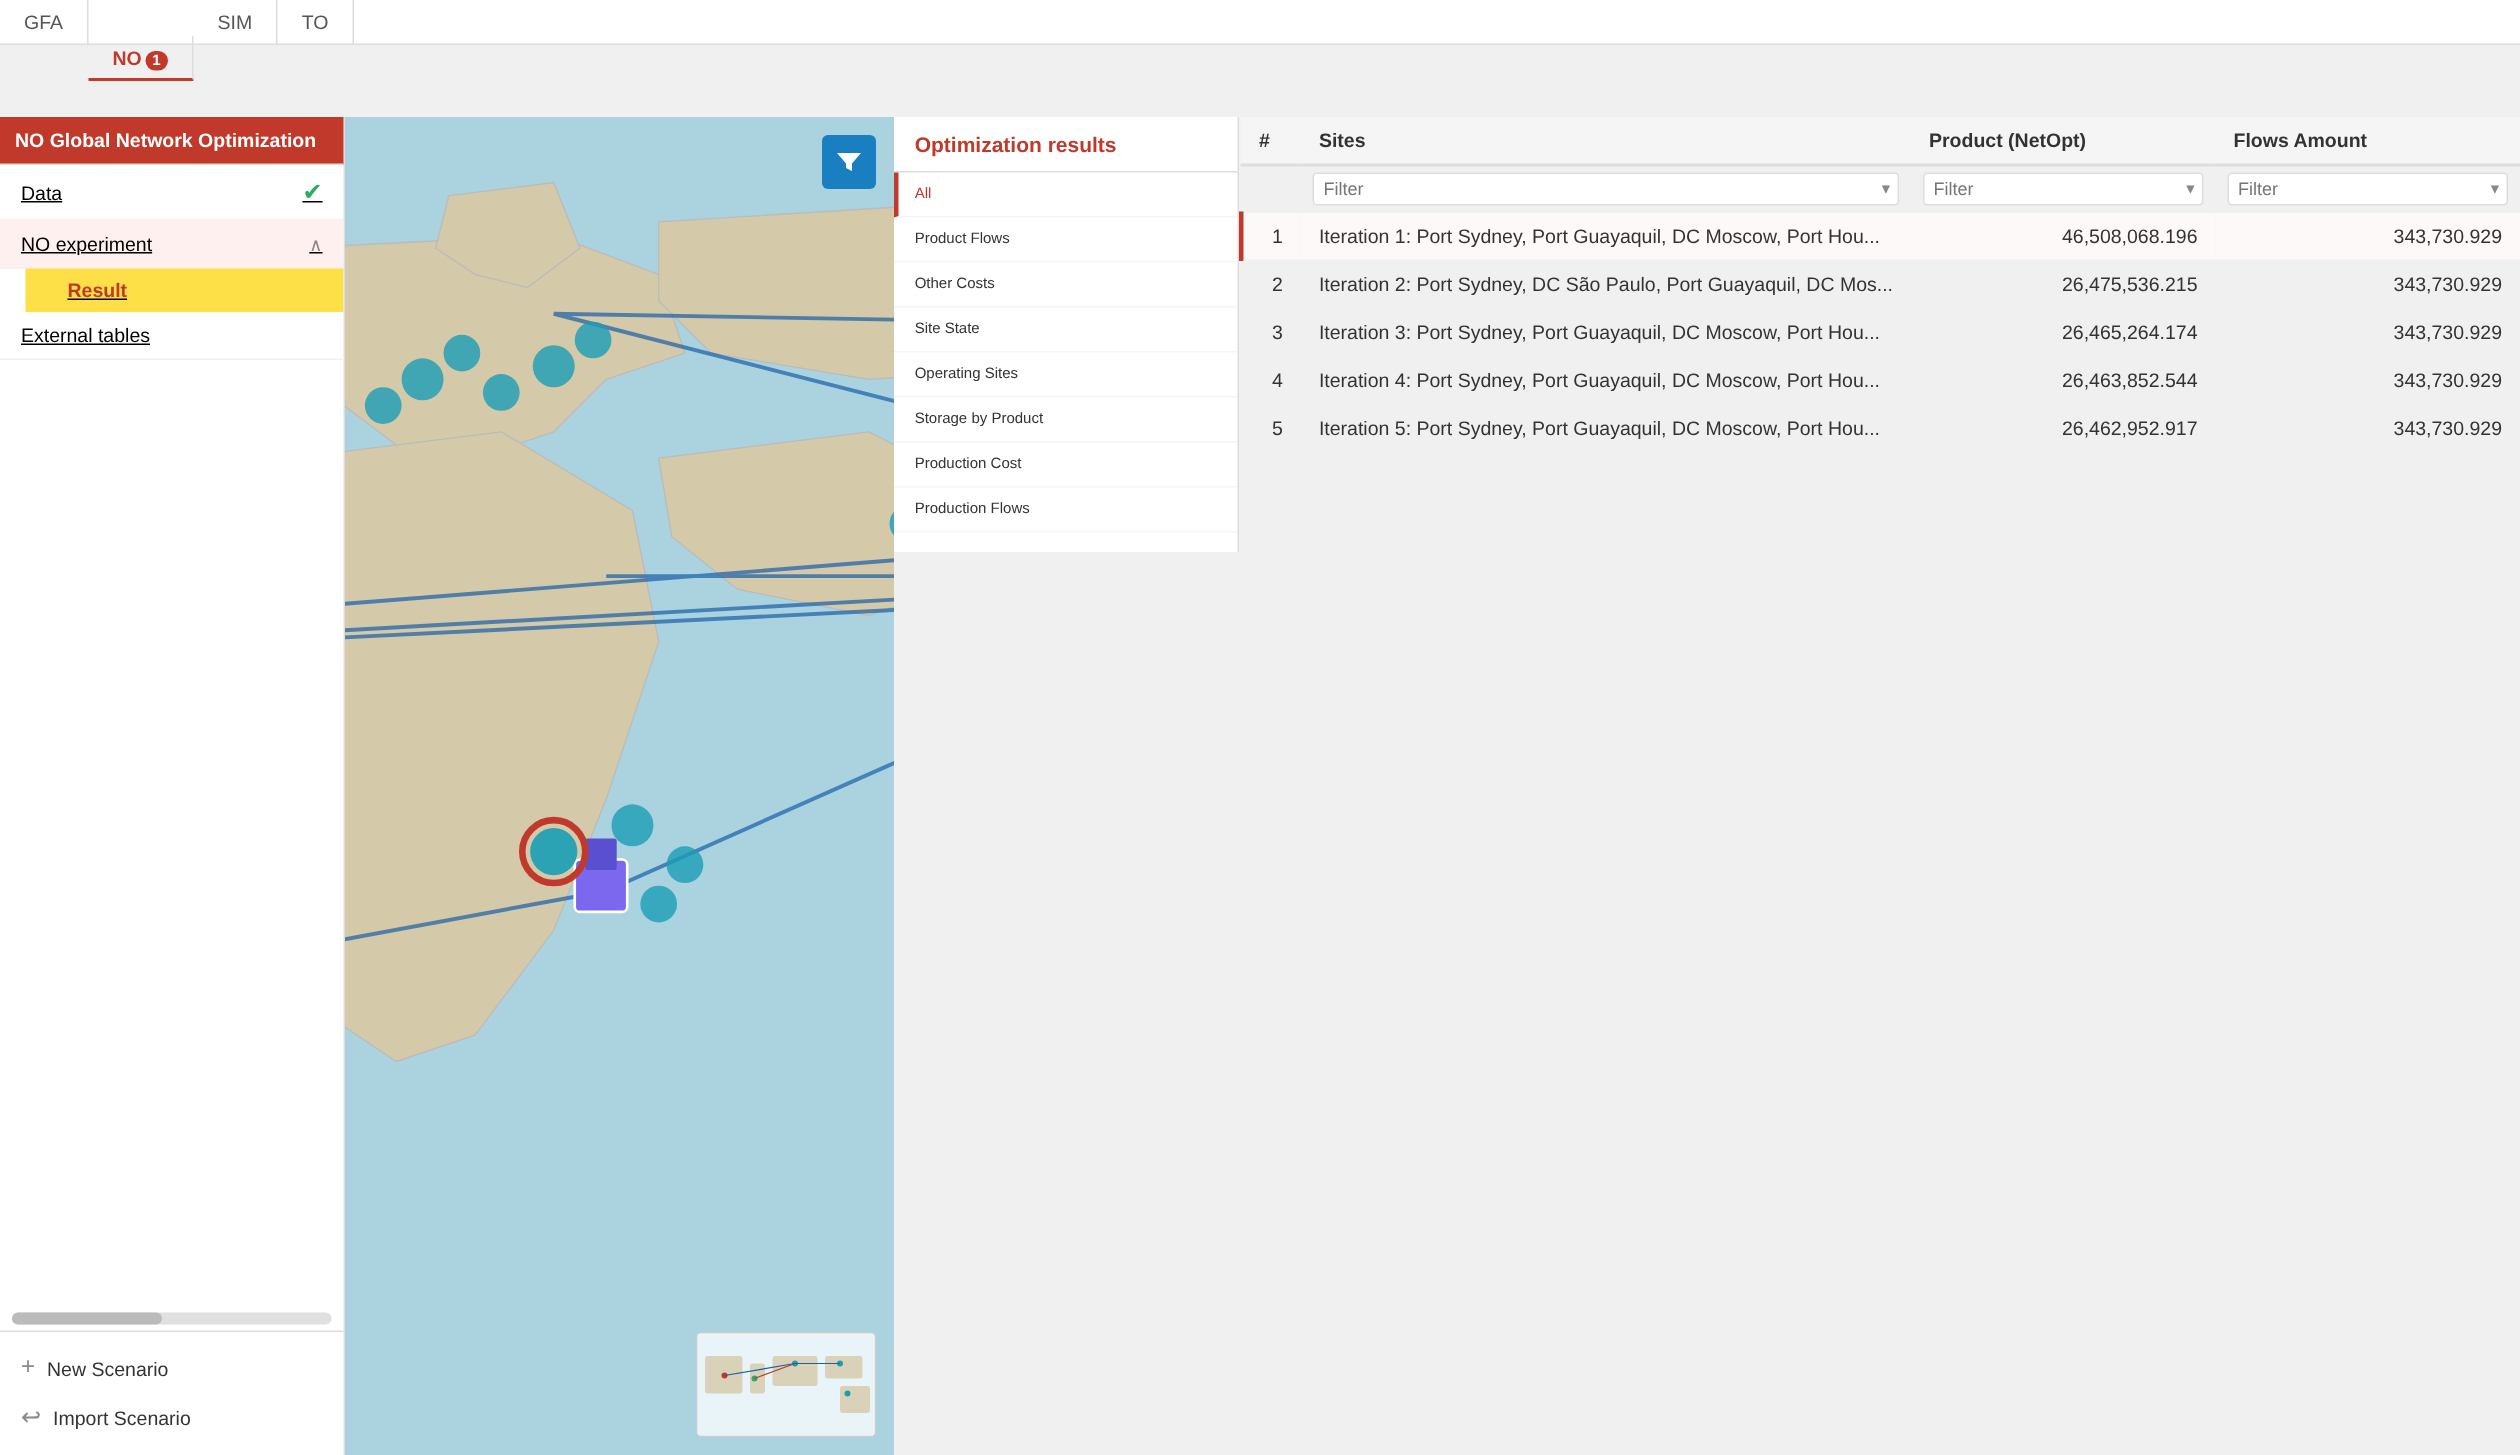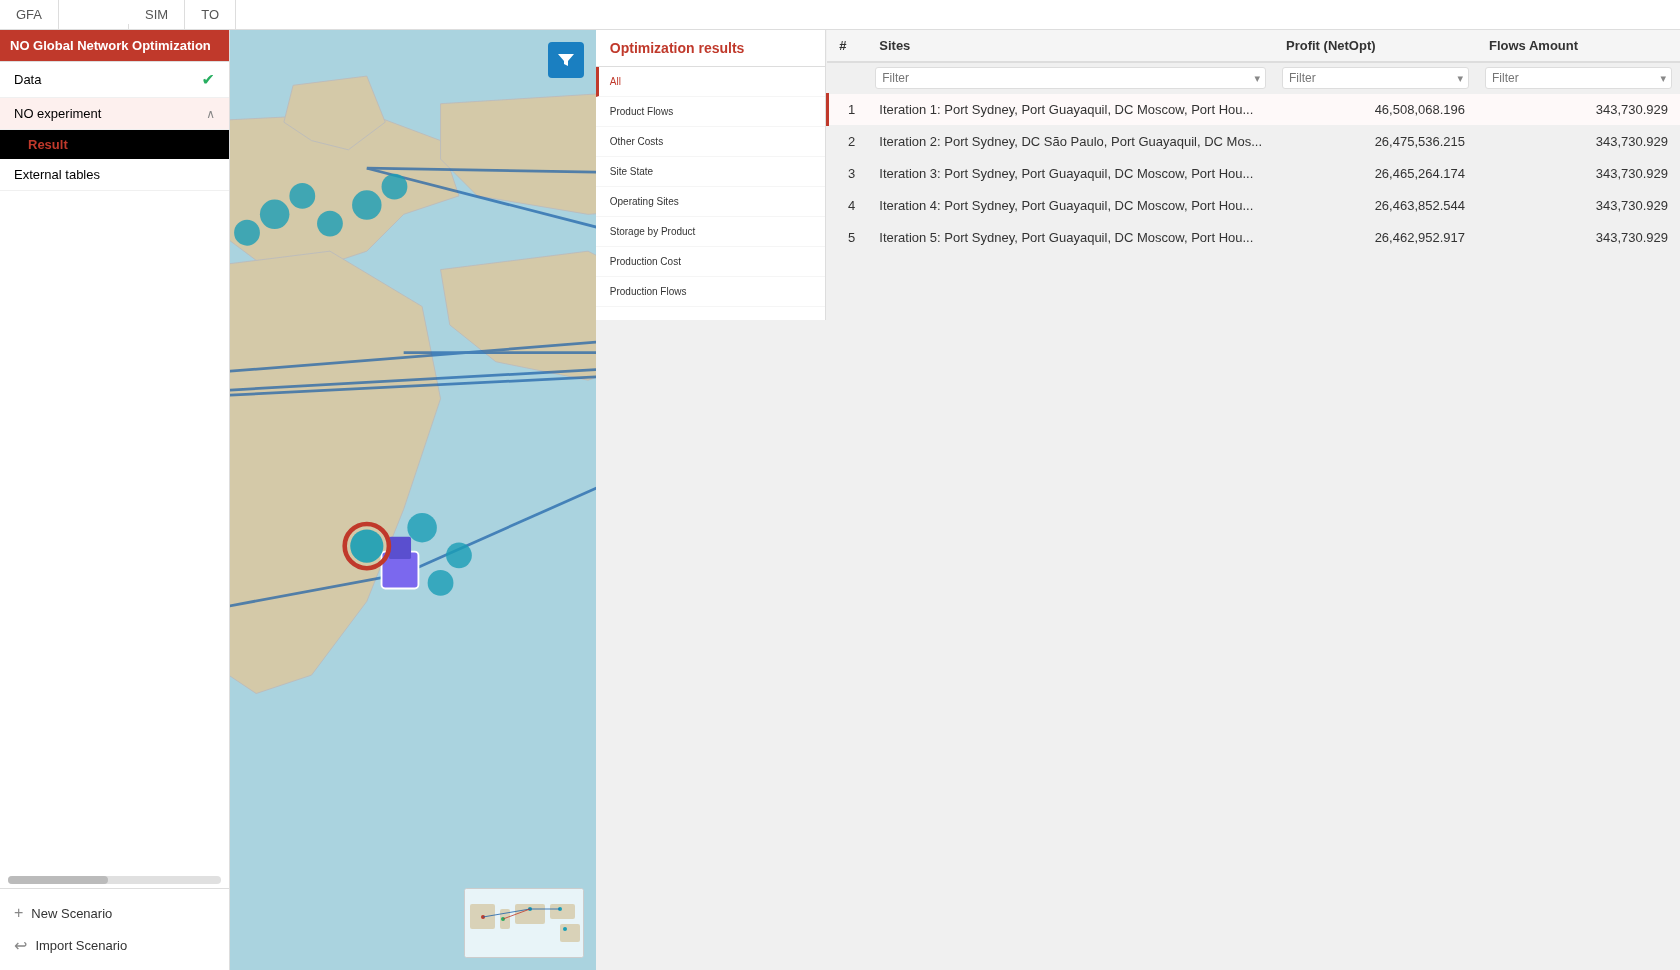--- a/index.html
+++ b/index.html
@@ -1,39 +1,39 @@
 <!DOCTYPE html>
 <html><head>
   <meta charset="utf-8">
   <style>
     * { box-sizing: border-box; margin: 0; padding: 0; }
     body { font-family: 'Segoe UI', Arial, sans-serif; font-size: 13px; background: #f0f0f0; overflow: hidden; width: 1680px; height: 970px; }
 
     
-    .app-container { display: flex; flex-direction: column; width: 1680px; height: 970px; }
+    .app-container { display: flex; flex-direction: column; width: 1680px; height: 970px; gap: 48px; }
     .top-bar { display: flex; height: 30px; background: #fff; border-bottom: 1px solid #ddd; align-items: center; padding: 0; flex-shrink: 0; }
     .main-content { display: flex; flex: 1; overflow: hidden; }
     .left-panel { width: 230px; background: #fff; display: flex; flex-direction: column; border-right: 1px solid #ddd; flex-shrink: 0; }
     .center-panel { flex: 1; display: flex; flex-direction: row; overflow: hidden; }
 
     
     .tab { padding: 0 16px; height: 30px; line-height: 30px; cursor: pointer; font-size: 13px; color: #555; border-right: 1px solid #ddd; }
     .tab.active { color: #c0392b; font-weight: bold; border-bottom: 2px solid #c0392b; margin-top: 48px; }
     .tab-badge { background: #c0392b; color: #fff; border-radius: 10px; font-size: 10px; padding: 1px 5px; margin-left: 2px; }
 
     
     .scenario-title { background: #c0392b; color: #fff; padding: 8px 10px; font-size: 13px; font-weight: bold; border-bottom: 1px solid #ddd; flex-shrink: 0; }
 
     
-    .tree-menu { flex: 1; overflow-y: auto; }
+    .tree-menu { flex: 1; overflow-y: auto; text-decoration: underline; }
     .tree-item { padding: 8px 14px; cursor: pointer; display: flex; align-items: center; justify-content: space-between; border-bottom: 1px solid #f0f0f0; }
     .tree-item.active { background: #fdf0ee; }
     .tree-item .check-icon { color: #27ae60; font-size: 16px; }
     .tree-item .arrow { color: #888; font-size: 12px; }
-    .tree-sub-item { padding: 7px 14px 7px 28px; cursor: pointer; color: #c0392b; font-size: 13px; background: #000000; }
+    .tree-sub-item { padding: 7px 14px 7px 28px; cursor: pointer; color: #c0392b; font-size: 13px; background: #fde047; margin-left: 17px; }
     .tree-sub-item.active { font-weight: bold; }
 
     
     .scroll-track { height: 8px; background: #e0e0e0; margin: 4px 8px; border-radius: 4px; position: relative; }
     .scroll-thumb { width: 100px; height: 8px; background: #bbb; border-radius: 4px; }
 
     
     .bottom-actions { border-top: 1px solid #ddd; padding: 8px 0; }
     .action-item { display: flex; align-items: center; padding: 7px 14px; cursor: pointer; color: #333; gap: 8px; }
     .action-icon { font-size: 16px; color: #888; }
@@ -287,21 +287,21 @@
           <div class="nav-item">Production Flows</div>
 
         </div>
 
         <div class="data-table-area">
           <table class="data-table">
             <thead>
               <tr>
                 <th class="num-col">#</th>
                 <th>Sites</th>
-                <th>Profit (NetOpt)</th>
+                <th>Product (NetOpt)</th>
                 <th>Flows Amount</th>
               </tr>
               <tr class="filter-row">
                 <td></td>
                 <td class="filter-cell">
                   <input class="filter-input" type="text" placeholder="Filter" style="">
                 </td>
                 <td class="filter-cell">
                   <input class="filter-input" type="text" placeholder="Filter" style="">
                 </td>

